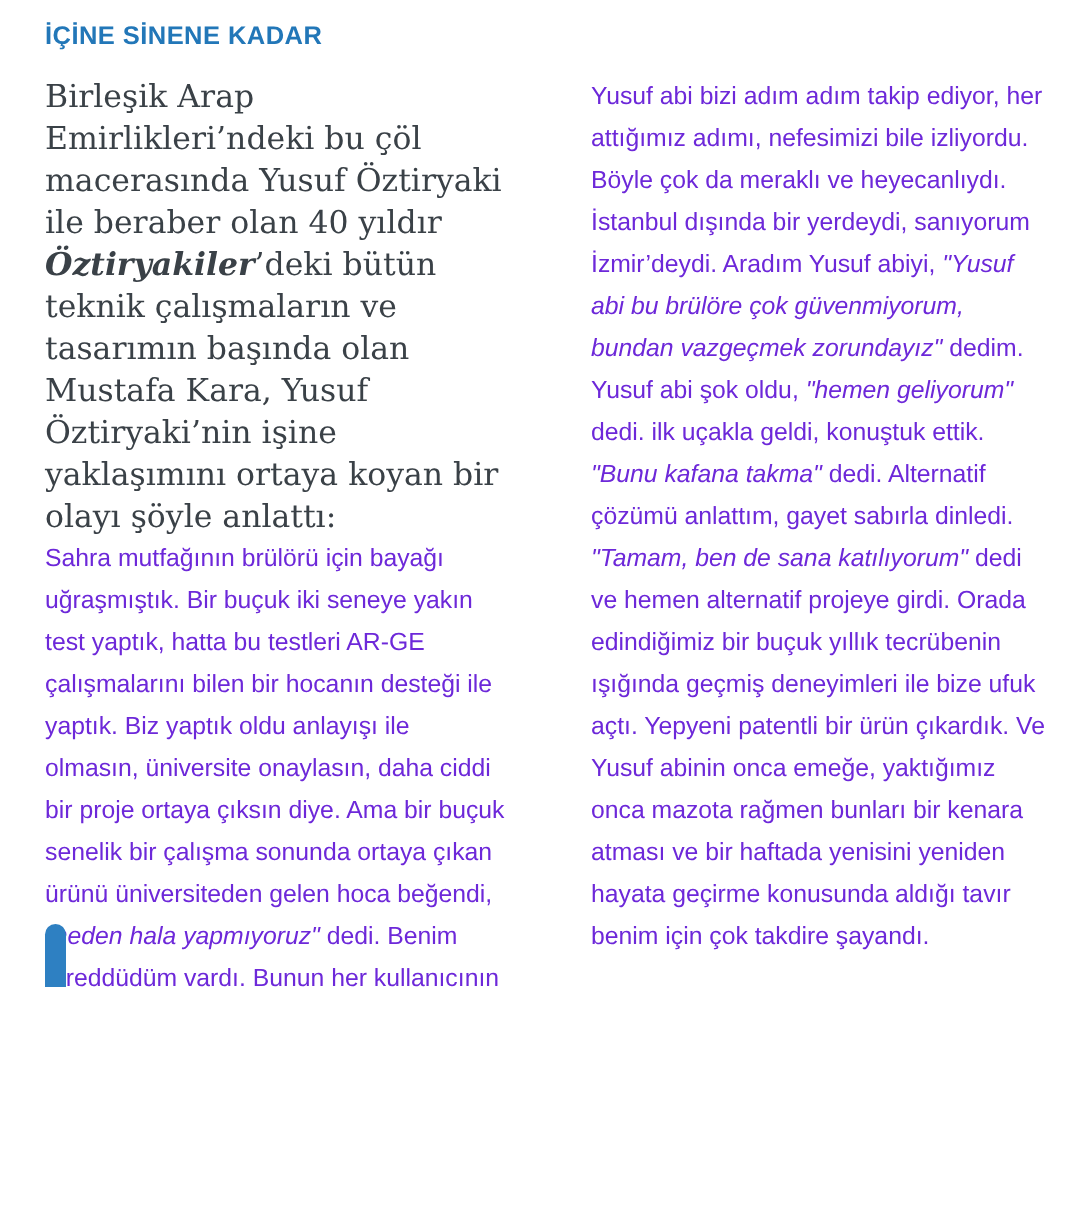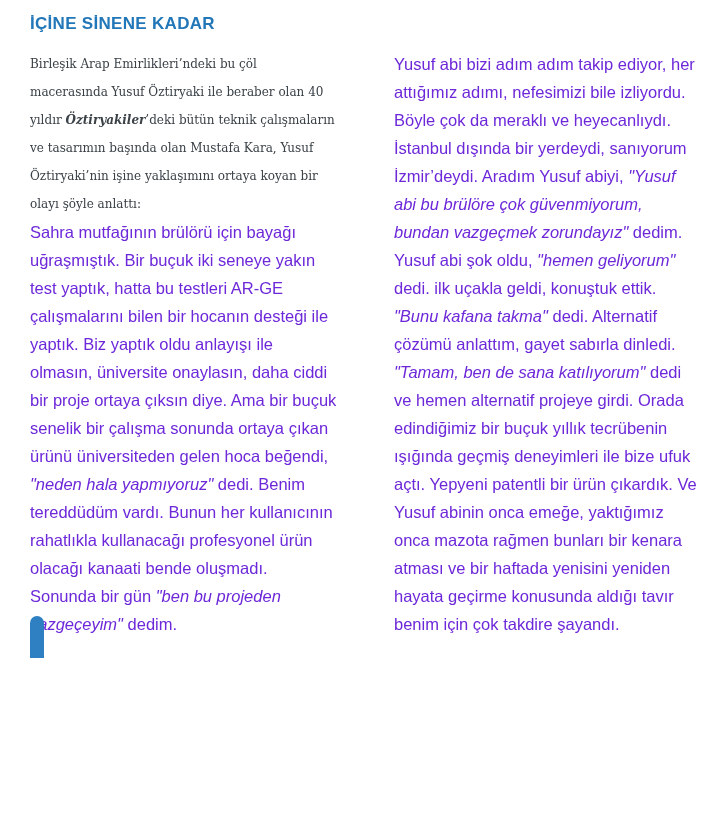--- a/index.html
+++ b/index.html
@@ -27,21 +27,21 @@
     font-family: "Liberation Sans", sans-serif;
     font-weight: 700;
     font-size: 17px;
     line-height: 20px;
     letter-spacing: 0.3px;
     color: #2277b8;
     margin: 0 0 16px 0;
   }
   .serif {
     font-family: "DejaVu Serif", "Liberation Serif", serif;
-    font-size: 12px;
+    font-size: 21px;
     line-height: 28px;
     color: #3a4147;
     margin: 0;
   }
   .sans {
     font-family: "Liberation Sans", "DejaVu Sans", sans-serif;
     font-size: 16.5px;
     line-height: 28px;
     color: #6d28d9;
     margin: 0;

